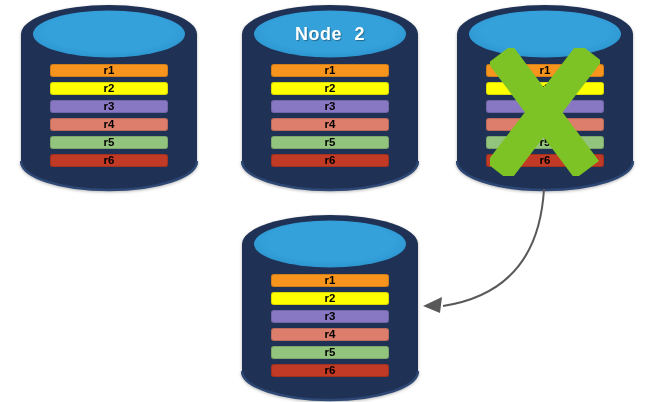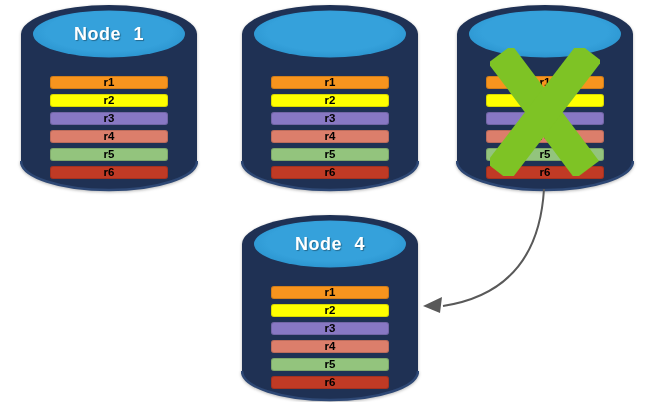--- a/index.html
+++ b/index.html
@@ -4,21 +4,21 @@
 <style>
   html,body{margin:0;padding:0;background:#ffffff;}
   .stage{position:relative;width:646px;height:402px;background:#ffffff;overflow:hidden;
          font-family:"Liberation Sans",sans-serif;}
   .node{position:absolute;width:178px;height:188px;}
   .node svg.cyl{position:absolute;left:0;top:0;width:178px;height:188px;
                 filter:drop-shadow(0 1px 1.5px rgba(0,0,0,0.28));}
   .node-title{position:absolute;left:0;top:20px;width:100%;text-align:center;
               color:#fff;font-size:18px;font-weight:bold;word-spacing:7px;
               text-shadow:1px 1px 1px rgba(0,0,0,0.35);letter-spacing:0.5px;}
-  .rows{position:absolute;left:30px;top:72px;width:118px;}
+  .rows{position:absolute;left:30px;top:60px;width:118px;}
   .row{height:13px;border-radius:3px;margin-bottom:5px;text-align:center;
        font-size:11.5px;font-weight:bold;color:#000;line-height:13px;
        box-shadow:0 0 0 1px rgba(0,0,0,0.15) inset;}
   .fail-x{position:absolute;left:34px;top:44px;width:110px;height:128px;z-index:5;}
   .arrow-layer{position:absolute;left:0;top:0;width:646px;height:402px;pointer-events:none;z-index:4;}
   .defs-svg{position:absolute;width:0;height:0;}
 </style>
 </head>
 <body>
 
@@ -32,37 +32,37 @@
       </radialGradient>
     </defs>
   </svg>
 
   <div class="node" style="left:20px;top:4px;">
     <svg class="cyl" viewBox="0 0 178 188">
       <path d="M1,30 A88,29 0 0 1 177,30 L177,157 A88,29 0 0 1 1,157 Z" fill="#1F3154"></path>
       <path d="M177,157 A88,29 0 0 1 1,157" fill="none" stroke-width="2.5" stroke="#2E4875"></path>
       <ellipse cx="89" cy="30" rx="76" ry="23.5" fill="url(#topGrad)"></ellipse>
     </svg>
-    <div class="node-title">Node 1</div>
     <div class="rows">
       <div class="row" style="background: rgb(247, 148, 30);">r1</div>
       <div class="row" style="background: rgb(255, 255, 0);">r2</div>
       <div class="row" style="background: rgb(136, 120, 196);">r3</div>
       <div class="row" style="background: rgb(220, 126, 107);">r4</div>
       <div class="row" style="background: rgb(147, 196, 125);">r5</div>
       <div class="row" style="background: rgb(192, 58, 37);">r6</div>
     </div>
   </div>
 
   <div class="node" style="left:241px;top:4px;">
     <svg class="cyl" viewBox="0 0 178 188">
       <path d="M1,30 A88,29 0 0 1 177,30 L177,157 A88,29 0 0 1 1,157 Z" fill="#1F3154"></path>
       <path d="M177,157 A88,29 0 0 1 1,157" fill="none" stroke-width="2.5" stroke="#2E4875"></path>
       <ellipse cx="89" cy="30" rx="76" ry="23.5" fill="url(#topGrad)"></ellipse>
     </svg>
+    <div class="node-title">Node 2</div>
     <div class="rows">
       <div class="row" style="background: rgb(247, 148, 30);">r1</div>
       <div class="row" style="background: rgb(255, 255, 0);">r2</div>
       <div class="row" style="background: rgb(136, 120, 196);">r3</div>
       <div class="row" style="background: rgb(220, 126, 107);">r4</div>
       <div class="row" style="background: rgb(147, 196, 125);">r5</div>
       <div class="row" style="background: rgb(192, 58, 37);">r6</div>
     </div>
   </div>
 
@@ -85,21 +85,20 @@
       <line x1="100" y1="4" x2="8" y2="124" stroke-width="30" stroke="#7EC325"></line>
     </svg>
   </div>
 
   <div class="node" style="left:241px;top:214px;">
     <svg class="cyl" viewBox="0 0 178 188">
       <path d="M1,30 A88,29 0 0 1 177,30 L177,157 A88,29 0 0 1 1,157 Z" fill="#1F3154"></path>
       <path d="M177,157 A88,29 0 0 1 1,157" fill="none" stroke-width="2.5" stroke="#2E4875"></path>
       <ellipse cx="89" cy="30" rx="76" ry="23.5" fill="url(#topGrad)"></ellipse>
     </svg>
-    <div class="node-title">Node 4</div>
     <div class="rows">
       <div class="row" style="background: rgb(247, 148, 30);">r1</div>
       <div class="row" style="background: rgb(255, 255, 0);">r2</div>
       <div class="row" style="background: rgb(136, 120, 196);">r3</div>
       <div class="row" style="background: rgb(220, 126, 107);">r4</div>
       <div class="row" style="background: rgb(147, 196, 125);">r5</div>
       <div class="row" style="background: rgb(192, 58, 37);">r6</div>
     </div>
   </div>
 

